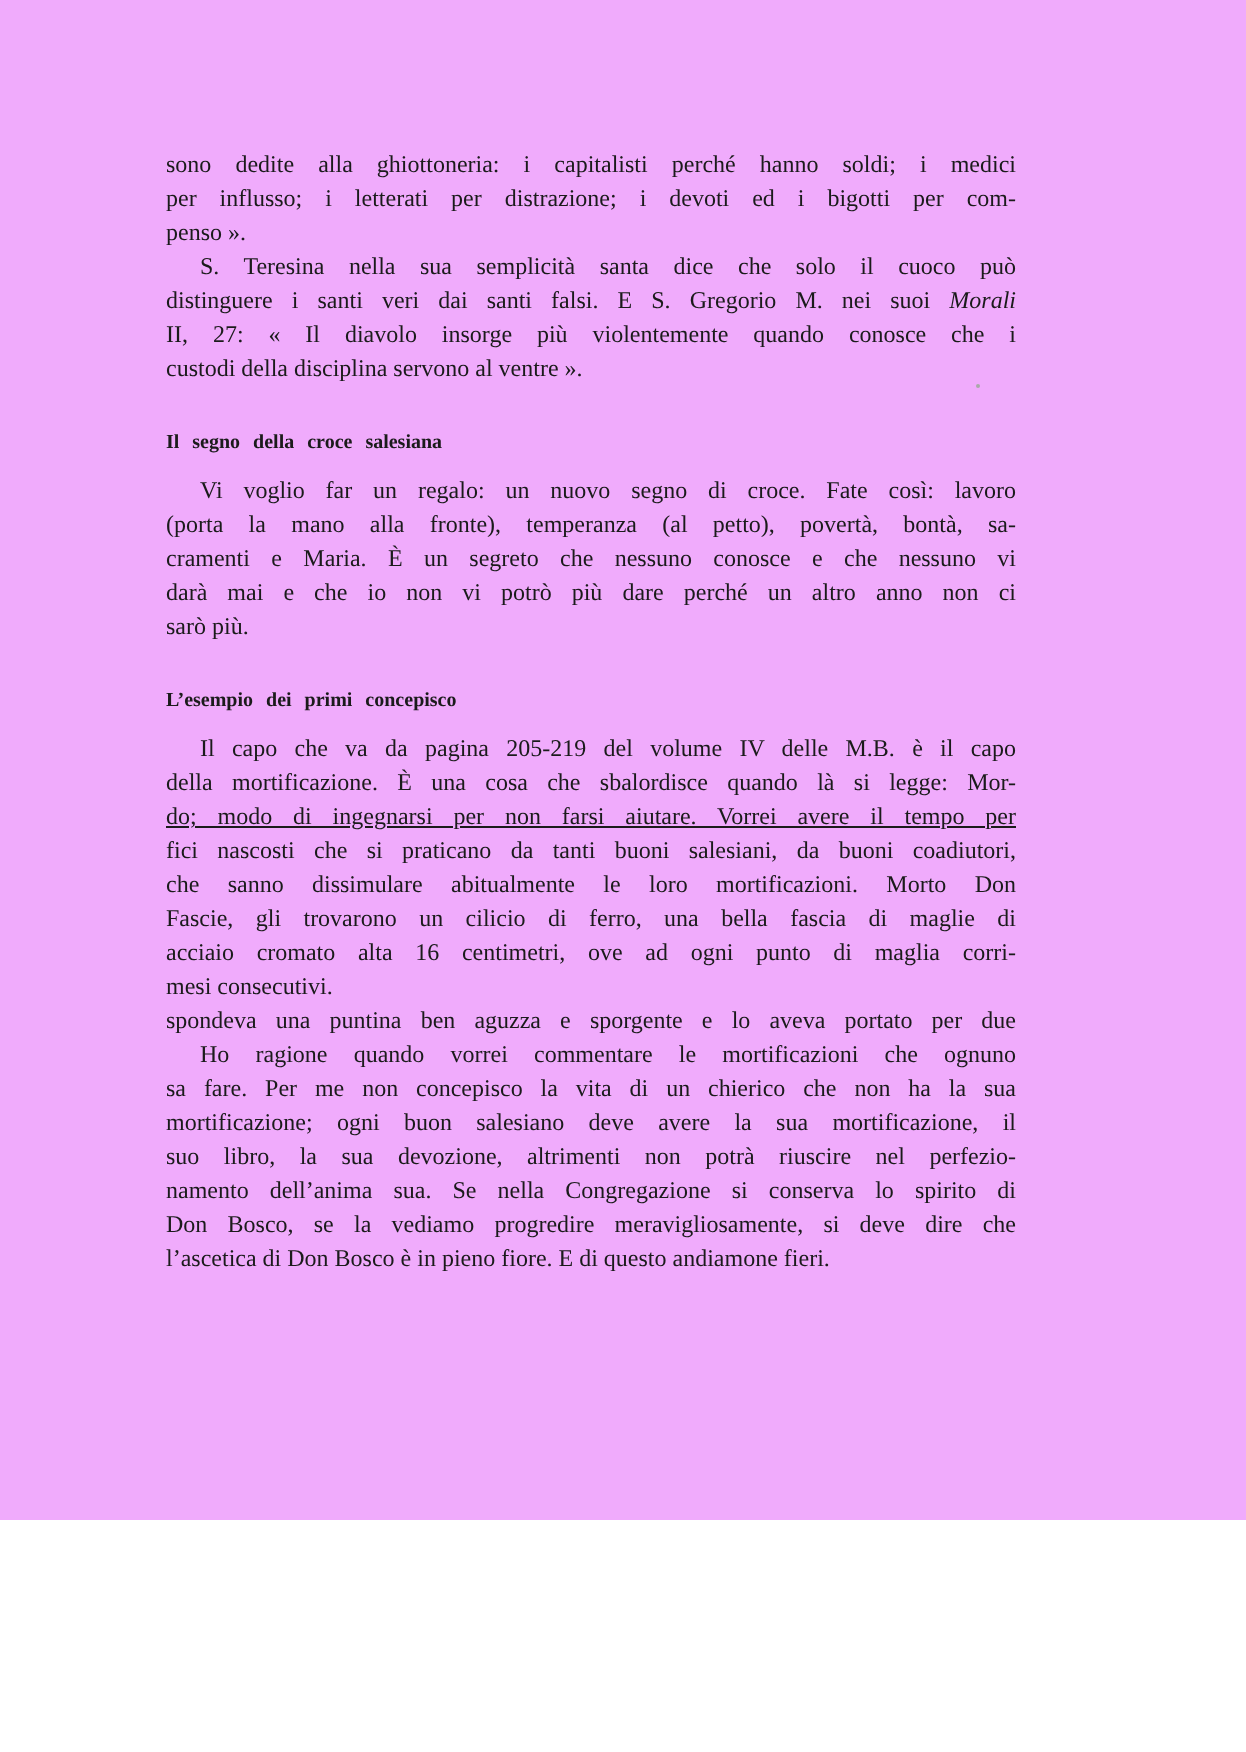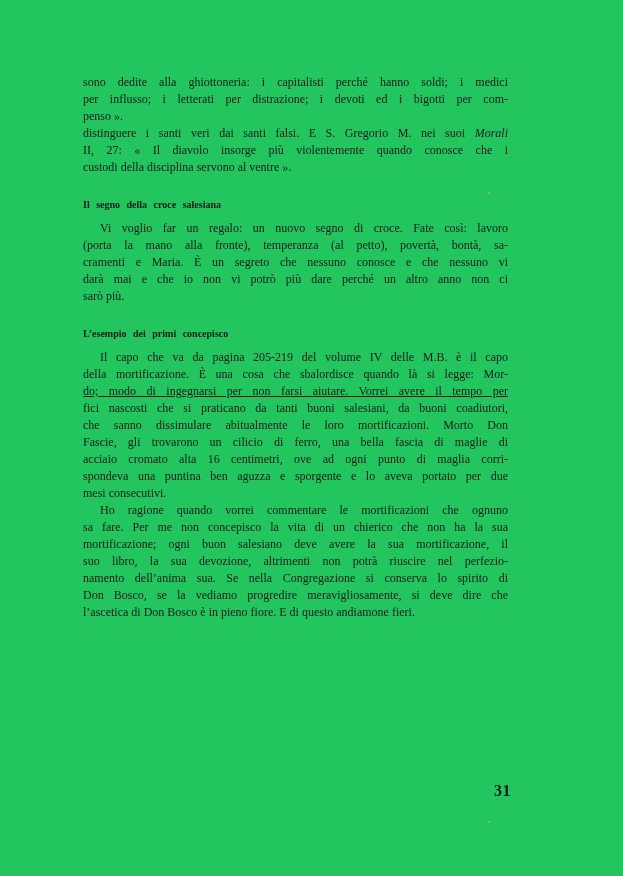--- a/index.html
+++ b/index.html
@@ -1,21 +1,21 @@
 <!DOCTYPE html>
 <html lang="it"><head>
 <meta charset="utf-8">
 <title>Scanned book page</title>
 <style>
   html, body { margin: 0; padding: 0; background: #ffffff; }
   .page {
     position: relative;
     width: 623px;
-    height: 876px;
-    background: #22c55e;
+    height: 760px;
+    background: #f0abfc;
     color: #1b1b1b;
     font-family: "Liberation Serif", "DejaVu Serif", serif;
     overflow: hidden;
   }
   .text-column {
     position: absolute;
     left: 83px;
     top: 74px;
     width: 425px;
     font-size: 12px;
@@ -55,20 +55,21 @@
 <body>
 
 <div class="page">
   <div class="text-column">
       <div class="para">
         <div class="line"><span class="ln" style="word-spacing: 9.04219px;"><span>sono dedite alla ghiottoneria: i capitalisti perché hanno soldi; i medici</span></span></div>
         <div class="line"><span class="ln" style="word-spacing: 8.47917px;"><span>per influsso; i letterati per distrazione; i devoti ed i bigotti per com-</span></span></div>
         <div class="line"><span class="ln"><span>penso ».</span></span></div>
       </div>
       <div class="para">
+        <div class="line indent"><span class="ln" style="word-spacing: 9.25568px;"><span>S. Teresina nella sua semplicità santa dice che solo il cuoco può</span></span></div>
         <div class="line"><span class="ln" style="word-spacing: 6.54087px;"><span>distinguere i santi veri dai santi falsi. E S. Gregorio M. nei suoi </span><span class="it">Morali</span></span></div>
         <div class="line"><span class="ln" style="word-spacing: 9.4517px;"><span>II, 27: « Il diavolo insorge più violentemente quando conosce che i</span></span></div>
         <div class="line"><span class="ln"><span>custodi della disciplina servono al ventre ».</span></span></div>
       </div>
       <div class="heading">Il segno della croce salesiana</div>
       <div class="para">
         <div class="line indent"><span class="ln" style="word-spacing: 7.42708px;"><span>Vi voglio far un regalo: un nuovo segno di croce. Fate così: lavoro</span></span></div>
         <div class="line"><span class="ln" style="word-spacing: 9.64687px;"><span>(porta la mano alla fronte), temperanza (al petto), povertà, bontà, sa-</span></span></div>
         <div class="line"><span class="ln" style="word-spacing: 7.67578px;"><span>cramenti e Maria. È un segreto che nessuno conosce e che nessuno vi</span></span></div>
         <div class="line"><span class="ln" style="word-spacing: 7.02917px;"><span>darà mai e che io non vi potrò più dare perché un altro anno non ci</span></span></div>
@@ -76,22 +77,22 @@
       </div>
       <div class="heading">L’esempio dei primi concepisco</div>
       <div class="para">
         <div class="line indent"><span class="ln" style="word-spacing: 5.64174px;"><span>Il capo che va da pagina 205-219 del volume IV delle M.B. è il capo</span></span></div>
         <div class="line"><span class="ln" style="word-spacing: 6.66903px;"><span>della mortificazione. È una cosa che sbalordisce quando là si legge: Mor-</span></span></div>
         <div class="line"><span class="ln" style="word-spacing: 7.43359px; text-decoration: underline;"><span>do; modo di ingegnarsi per non farsi aiutare. Vorrei avere il tempo per</span></span></div>
         <div class="line"><span class="ln" style="word-spacing: 6.67472px;"><span>fici nascosti che si praticano da tanti buoni salesiani, da buoni coadiutori,</span></span></div>
         <div class="line"><span class="ln" style="word-spacing: 11.1777px;"><span>che sanno dissimulare abitualmente le loro mortificazioni. Morto Don</span></span></div>
         <div class="line"><span class="ln" style="word-spacing: 8.20312px;"><span>Fascie, gli trovarono un cilicio di ferro, una bella fascia di maglie di</span></span></div>
         <div class="line"><span class="ln" style="word-spacing: 8.34375px;"><span>acciaio cromato alta 16 centimetri, ove ad ogni punto di maglia corri-</span></span></div>
+        <div class="line"><span class="ln"><span>mesi consecutivi.</span></span></div>
         <div class="line"><span class="ln" style="word-spacing: 6.55729px;"><span>spondeva una puntina ben aguzza e sporgente e lo aveva portato per due</span></span></div>
-        <div class="line"><span class="ln"><span>mesi consecutivi.</span></span></div>
       </div>
       <div class="para">
         <div class="line indent"><span class="ln" style="word-spacing: 10.0977px;"><span>Ho ragione quando vorrei commentare le mortificazioni che ognuno</span></span></div>
         <div class="line"><span class="ln" style="word-spacing: 5.94167px;"><span>sa fare. Per me non concepisco la vita di un chierico che non ha la sua</span></span></div>
         <div class="line"><span class="ln" style="word-spacing: 9.16146px;"><span>mortificazione; ogni buon salesiano deve avere la sua mortificazione, il</span></span></div>
         <div class="line"><span class="ln" style="word-spacing: 9.24375px;"><span>suo libro, la sua devozione, altrimenti non potrà riuscire nel perfezio-</span></span></div>
         <div class="line"><span class="ln" style="word-spacing: 7.54219px;"><span>namento dell’anima sua. Se nella Congregazione si conserva lo spirito di</span></span></div>
         <div class="line"><span class="ln" style="word-spacing: 7.11094px;"><span>Don Bosco, se la vediamo progredire meravigliosamente, si deve dire che</span></span></div>
         <div class="line"><span class="ln"><span>l’ascetica di Don Bosco è in pieno fiore. E di questo andiamone fieri.</span></span></div>
       </div>

